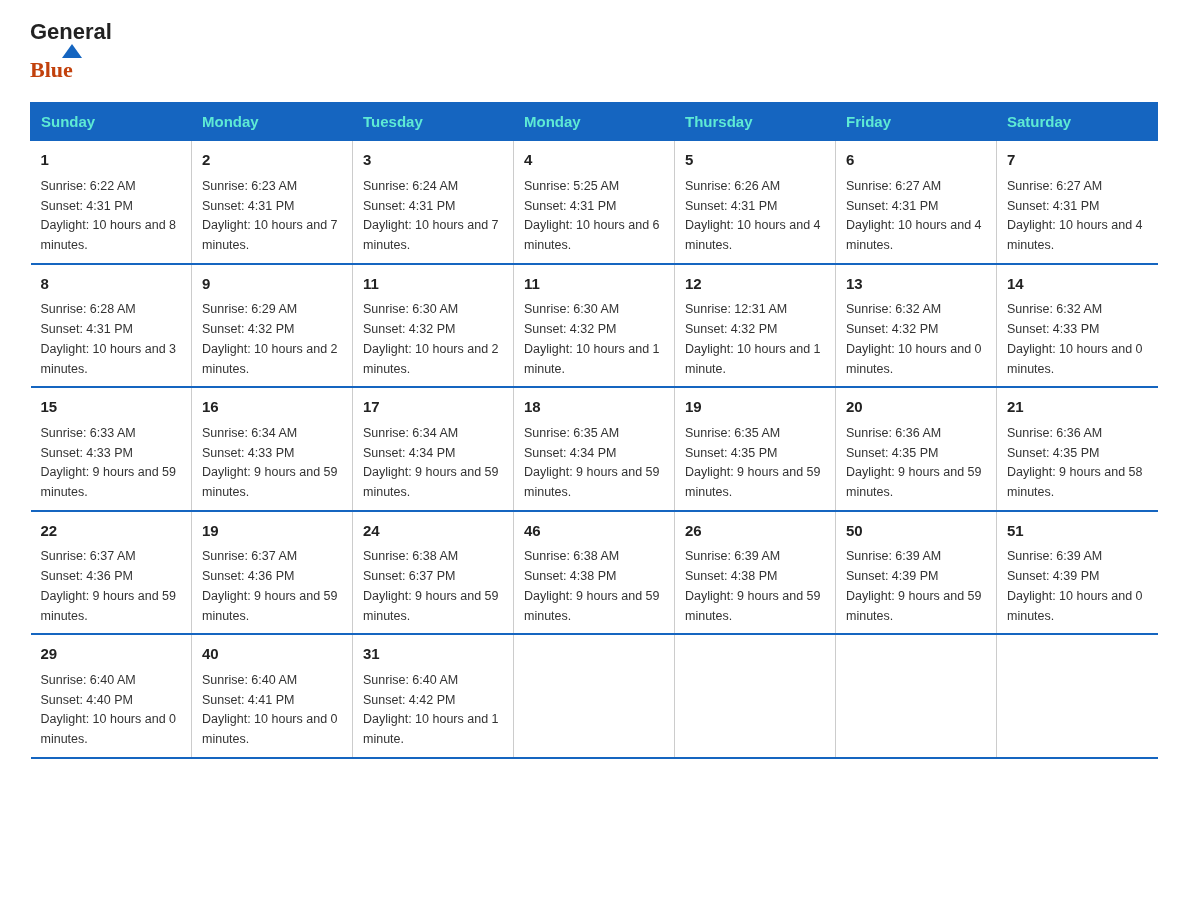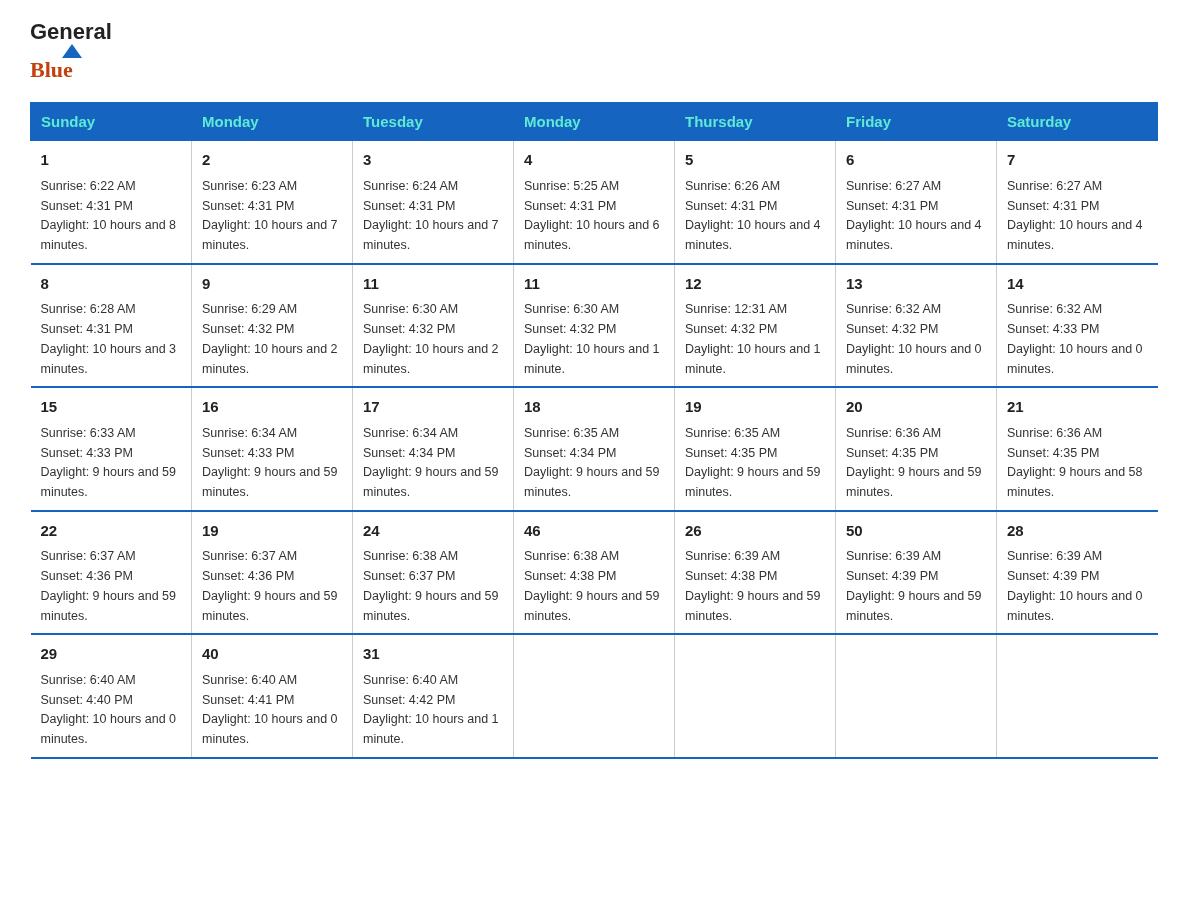--- a/index.html
+++ b/index.html
@@ -144,21 +144,21 @@
         <td><span class="day-num">20</span><span class="day-info">Sunrise: 6:36 AM</span><br><span class="day-info">Sunset: 4:35 PM</span><br><span class="day-info">Daylight: 9 hours and 59 minutes.</span></td>
         <td><span class="day-num">21</span><span class="day-info">Sunrise: 6:36 AM</span><br><span class="day-info">Sunset: 4:35 PM</span><br><span class="day-info">Daylight: 9 hours and 58 minutes.</span></td>
       </tr>
       <tr>
         <td><span class="day-num">22</span><span class="day-info">Sunrise: 6:37 AM</span><br><span class="day-info">Sunset: 4:36 PM</span><br><span class="day-info">Daylight: 9 hours and 59 minutes.</span></td>
         <td><span class="day-num">19</span><span class="day-info">Sunrise: 6:37 AM</span><br><span class="day-info">Sunset: 4:36 PM</span><br><span class="day-info">Daylight: 9 hours and 59 minutes.</span></td>
         <td><span class="day-num">24</span><span class="day-info">Sunrise: 6:38 AM</span><br><span class="day-info">Sunset: 6:37 PM</span><br><span class="day-info">Daylight: 9 hours and 59 minutes.</span></td>
         <td><span class="day-num">46</span><span class="day-info">Sunrise: 6:38 AM</span><br><span class="day-info">Sunset: 4:38 PM</span><br><span class="day-info">Daylight: 9 hours and 59 minutes.</span></td>
         <td><span class="day-num">26</span><span class="day-info">Sunrise: 6:39 AM</span><br><span class="day-info">Sunset: 4:38 PM</span><br><span class="day-info">Daylight: 9 hours and 59 minutes.</span></td>
         <td><span class="day-num">50</span><span class="day-info">Sunrise: 6:39 AM</span><br><span class="day-info">Sunset: 4:39 PM</span><br><span class="day-info">Daylight: 9 hours and 59 minutes.</span></td>
-        <td><span class="day-num">28</span><span class="day-info">Sunrise: 6:39 AM</span><br><span class="day-info">Sunset: 4:39 PM</span><br><span class="day-info">Daylight: 10 hours and 0 minutes.</span></td>
+        <td><span class="day-num">51</span><span class="day-info">Sunrise: 6:39 AM</span><br><span class="day-info">Sunset: 4:39 PM</span><br><span class="day-info">Daylight: 10 hours and 0 minutes.</span></td>
       </tr>
       <tr>
         <td><span class="day-num">29</span><span class="day-info">Sunrise: 6:40 AM</span><br><span class="day-info">Sunset: 4:40 PM</span><br><span class="day-info">Daylight: 10 hours and 0 minutes.</span></td>
         <td><span class="day-num">40</span><span class="day-info">Sunrise: 6:40 AM</span><br><span class="day-info">Sunset: 4:41 PM</span><br><span class="day-info">Daylight: 10 hours and 0 minutes.</span></td>
         <td><span class="day-num">31</span><span class="day-info">Sunrise: 6:40 AM</span><br><span class="day-info">Sunset: 4:42 PM</span><br><span class="day-info">Daylight: 10 hours and 1 minute.</span></td>
         <td class="empty-cell"></td>
         <td class="empty-cell"></td>
         <td class="empty-cell"></td>
         <td class="empty-cell"></td>
       </tr>

